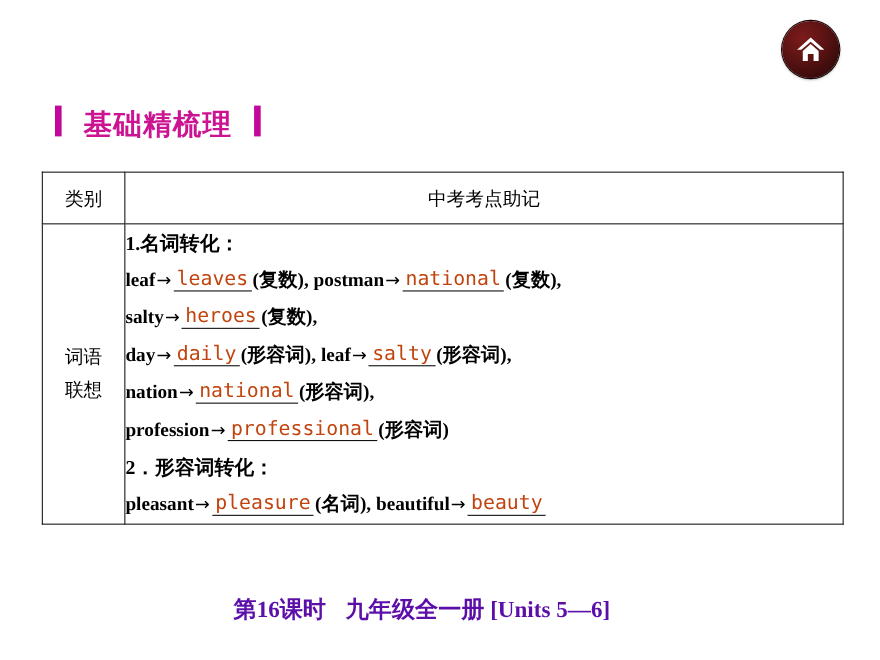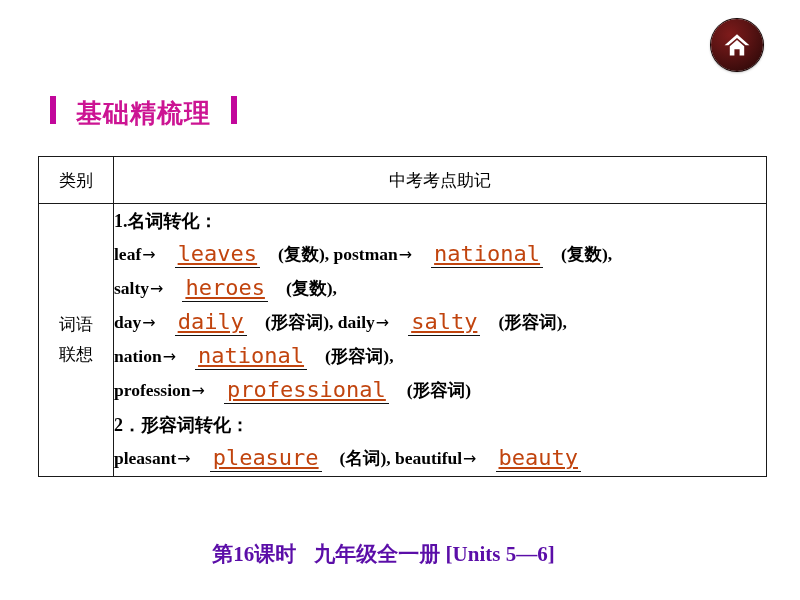--- a/index.html
+++ b/index.html
@@ -102,29 +102,28 @@
     line-height: 1.0;
     height: 34px;
     display: flex;
     align-items: center;
     white-space: nowrap;
   }
   .line.heading { font-size: 18px; }
   .ans {
     font-family: "DejaVu Sans Mono", monospace;
     font-weight: normal;
-    font-size: 22px;
+    font-size: 18px;
     color: #c1440e;
     border-bottom: 1.4px solid #111;
     padding: 0 3px 1px 3px;
-    margin: 0 18px;
+    margin: 0 1px;
     line-height: 1.05;
     display: inline-block;
     cursor: text;
-    text-decoration: underline;
   }
   .arrow {
     font-family: "DejaVu Sans", sans-serif;
     font-weight: normal;
     font-size: 16px;
     padding: 0 1px;
   }
   .plain { white-space: pre; }
 
   
@@ -188,21 +187,21 @@
             <div class="line">
               <span class="plain">salty</span>
               <span class="arrow">→</span>
               <span class="ans" style="color: rgb(193, 68, 14);">heroes</span>
               <span class="plain">(复数),</span>
             </div>
             <div class="line">
               <span class="plain">day</span>
               <span class="arrow">→</span>
               <span class="ans" style="color: rgb(193, 68, 14);">daily</span>
-              <span class="plain">(形容词), daily</span>
+              <span class="plain">(形容词), leaf</span>
               <span class="arrow">→</span>
               <span class="ans" style="color: rgb(193, 68, 14);">salty</span>
               <span class="plain">(形容词),</span>
             </div>
             <div class="line">
               <span class="plain">nation</span>
               <span class="arrow">→</span>
               <span class="ans" style="color: rgb(193, 68, 14);">national</span>
               <span class="plain">(形容词),</span>
             </div>

